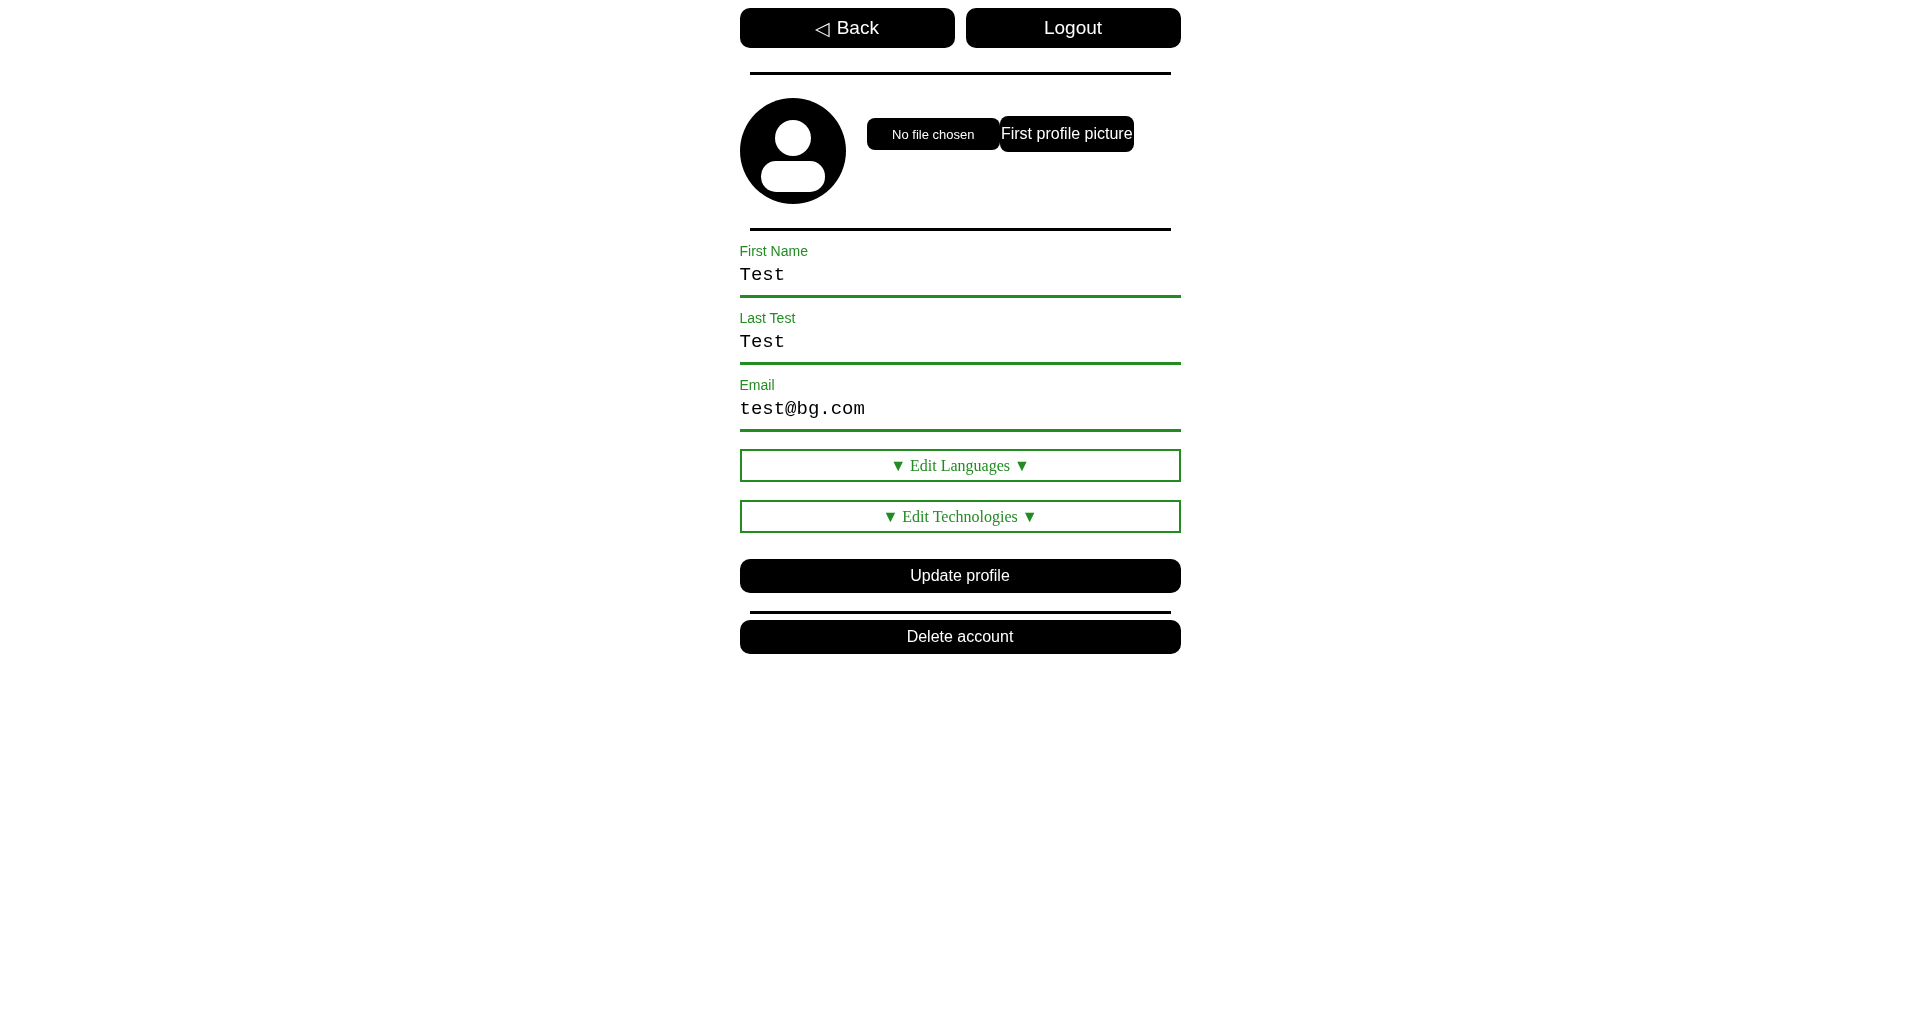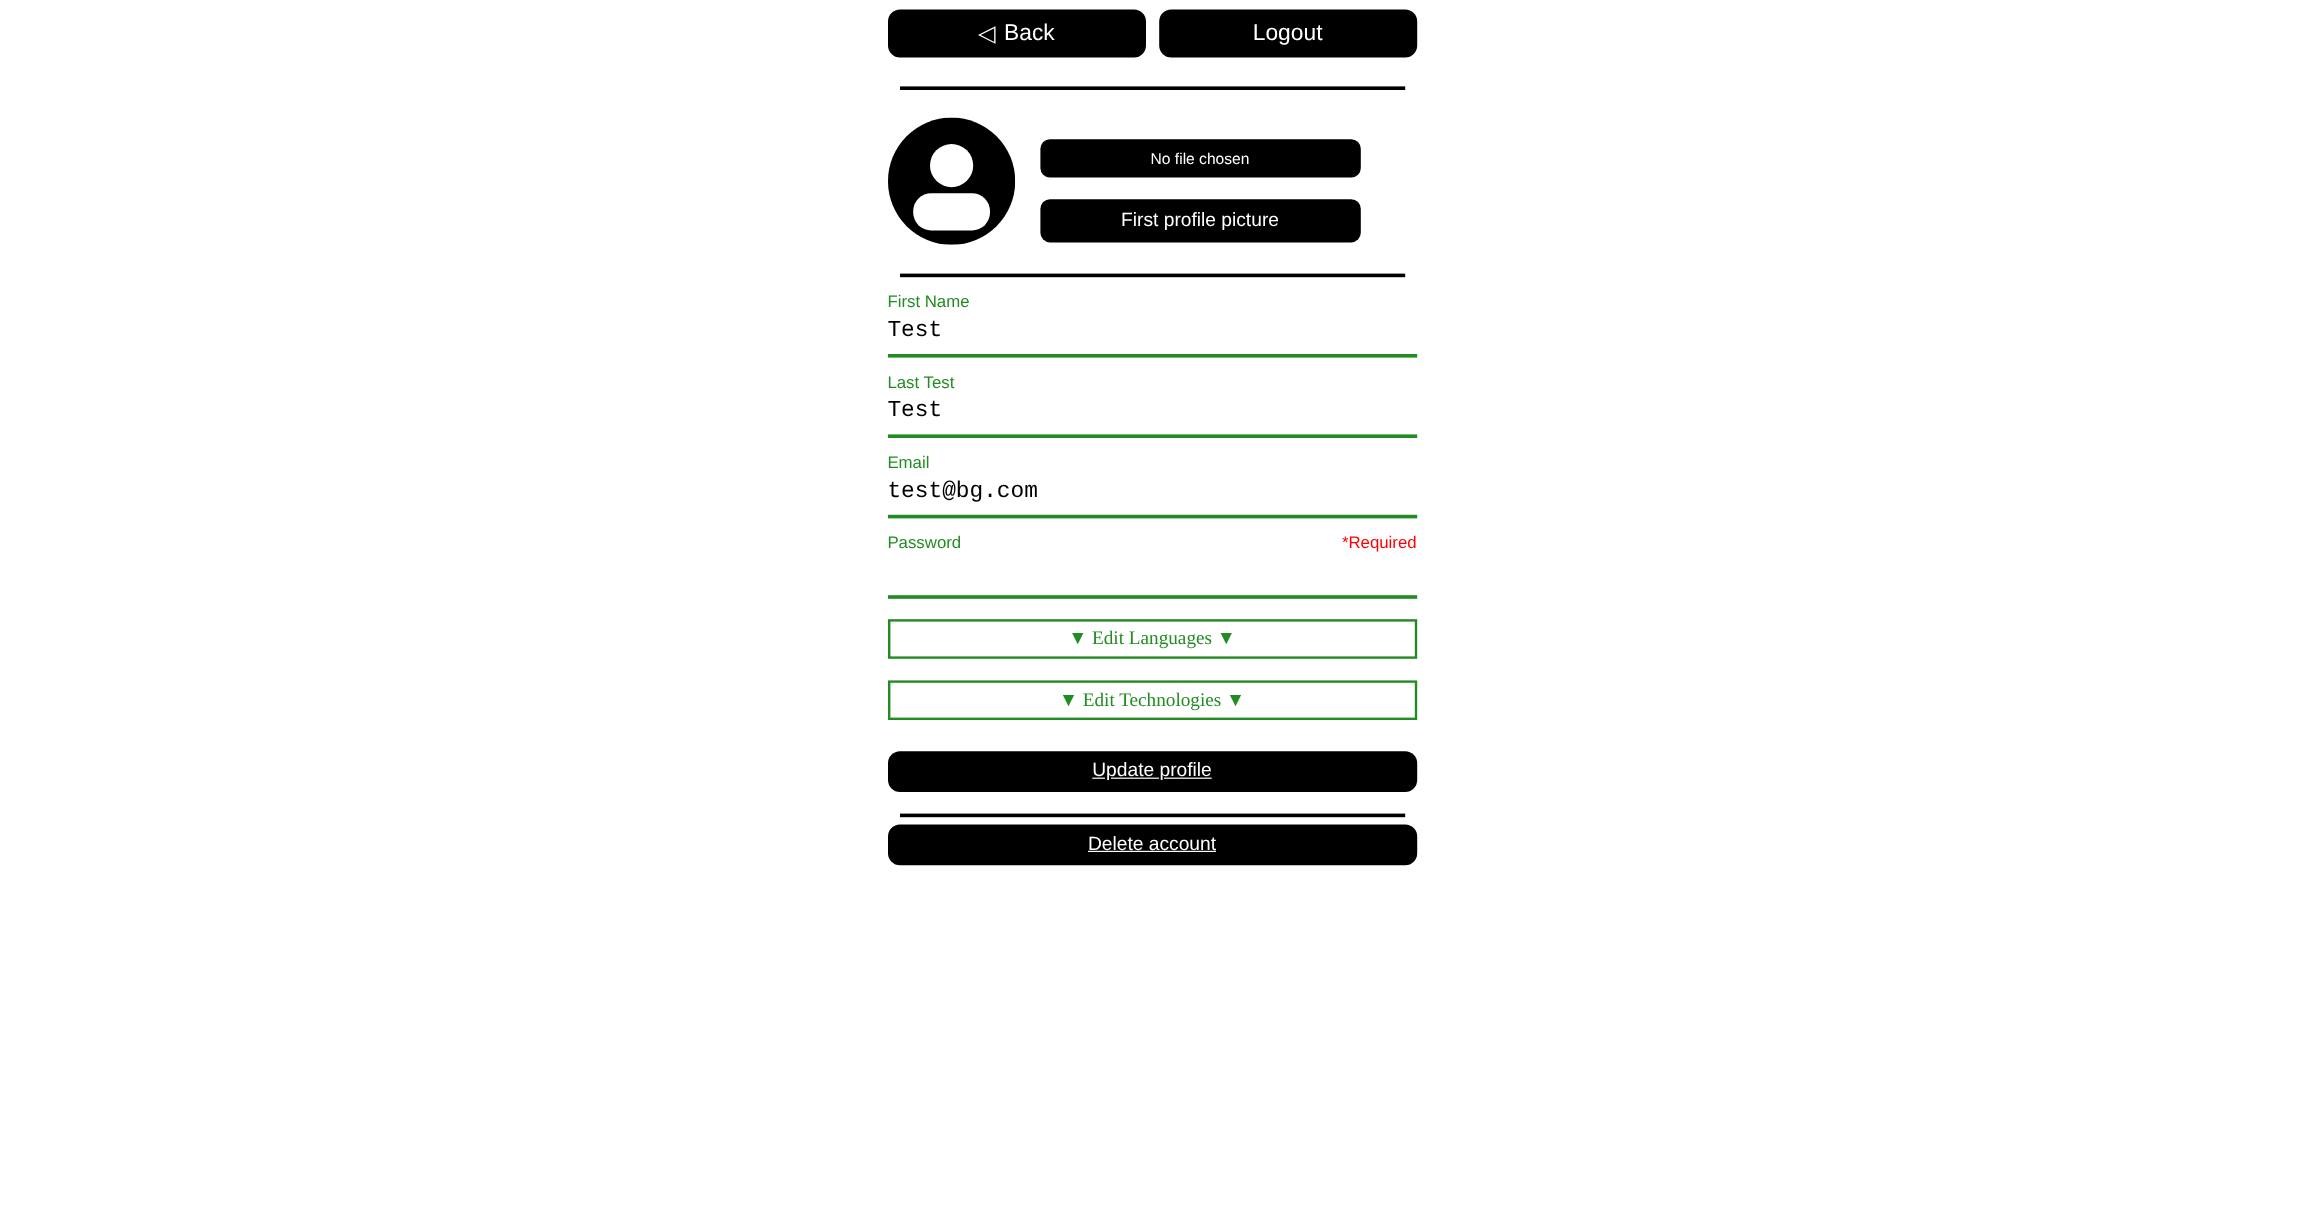--- a/index.html
+++ b/index.html
@@ -28,21 +28,21 @@
   .divider {
     border: none;
     border-top: 3px solid #000;
     margin: 24px 10px 0 10px;
   }
   
   .avatar-row { display: flex; align-items: flex-start; margin-top: 23px; }
   .avatar { width: 106px; height: 106px; flex: none; }
   .avatar-buttons {
     width: 267px; margin-left: 21px; padding-top: 18px;
-    display: flex; flex-direction: column; gap: 18px; align-items: center;
+    display: flex; flex-direction: row;  align-items: center;
   }
   .btn-file {
     background: #000; color: #fff; border: none; border-radius: 8px;
     font-family: "Liberation Sans", sans-serif;
     font-size: 13px; height: 32px; width: 100%; cursor: pointer;
   }
   .btn-update-pic {
     background: #000; color: #fff; border: none; border-radius: 8px;
     font-family: "Liberation Sans", sans-serif;
     font-size: 16px; height: 36px; width: 100%; cursor: pointer;
@@ -79,21 +79,20 @@
   .btn-outline.languages { margin-top: 17px; }
   .btn-outline.technologies { margin-top: 18px; }
   
   .btn-solid {
     display: block; width: 100%; height: 34px;
     background: #000; color: #fff;
     border: none; border-radius: 10px;
     font-family: "Liberation Sans", sans-serif;
     font-size: 16px;
     cursor: pointer;
-    text-decoration: underline;
   }
   .btn-update { margin-top: 26px; }
   .divider.before-delete { margin-top: 18px; }
   .btn-delete { margin-top: 6px; }
 </style>
 </head>
 <body>
 
 <div class="container">
 
@@ -136,27 +135,20 @@
       <label class="field-label">Last Test</label>
       <input class="field-input" type="text" value="Test" style="">
     </div>
 
 
     <div class="field">
       <label class="field-label">Email</label>
       <input class="field-input" type="text" value="test@bg.com" style="">
     </div>
 
-    <div class="field">
-      <div class="field-label-row">
-        <label class="field-label">Password</label>
-        <span class="required-note">*Required</span>
-      </div>
-      <input class="field-input" type="password" value="" style="">
-    </div>
 
     <button class="btn-outline languages">▼ Edit Languages ▼</button>
 
     <button class="btn-outline technologies">▼ Edit Technologies ▼</button>
 
     <button class="btn-solid btn-update">Update profile</button>
   </div>
 
   <hr class="divider before-delete">
 

